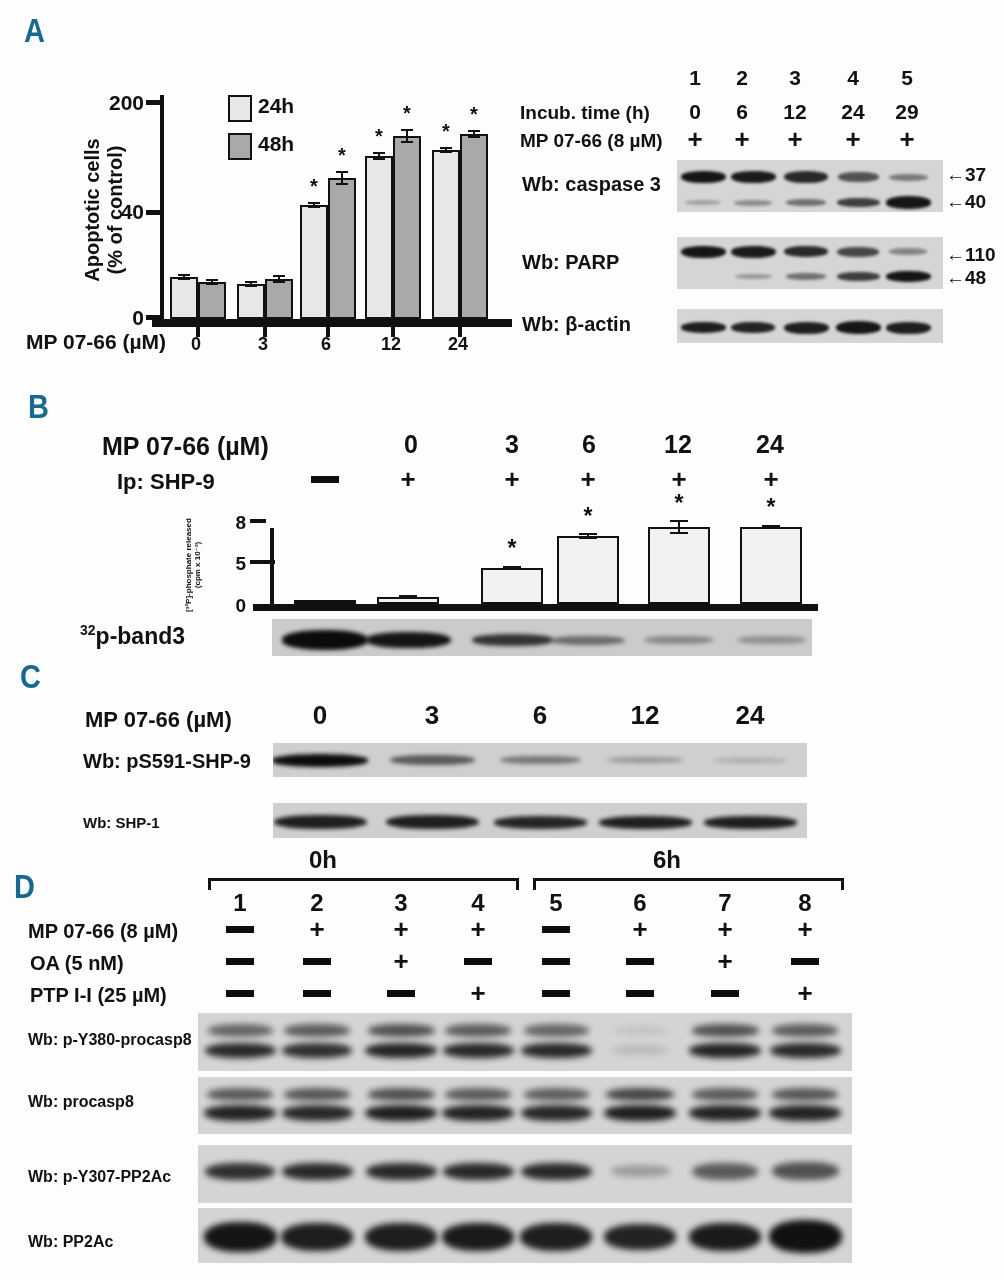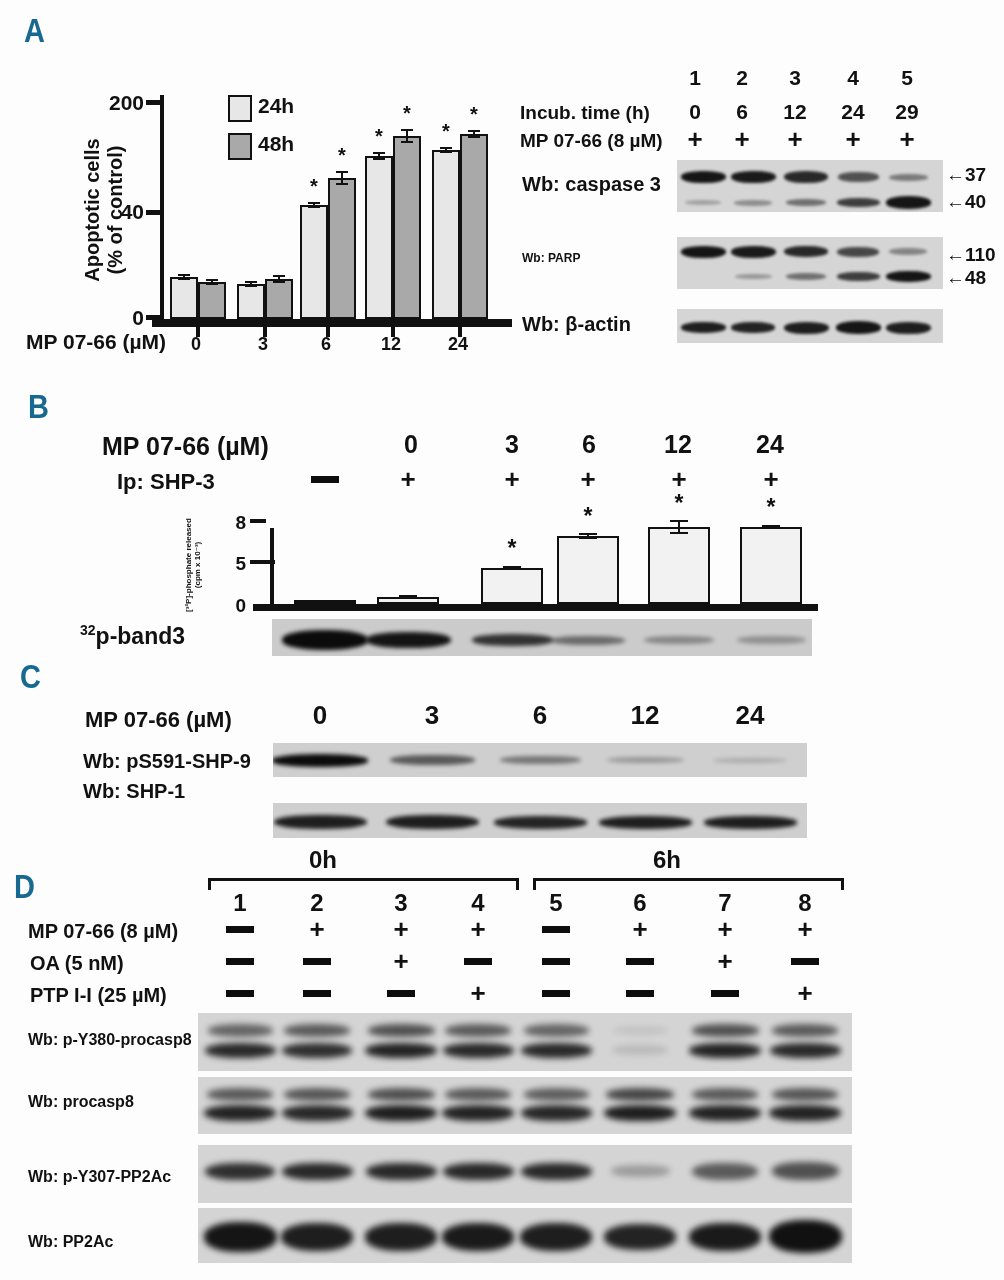--- a/index.html
+++ b/index.html
@@ -47,50 +47,50 @@
 
   <div class="abs" style="left: 228px; top: 95px; width: 20px; height: 23px; border: 2px solid rgb(17, 17, 17); background: rgb(231, 231, 231);"></div>
   <div class="abs b" style="left:258px;top:94px;font-size:21px">24h</div>
   <div class="abs" style="left: 228px; top: 133px; width: 20px; height: 23px; border: 2px solid rgb(17, 17, 17); background: rgb(169, 169, 169);"></div>
   <div class="abs b" style="left:258px;top:132px;font-size:21px">48h</div>
 
   <div class="abs b" style="left:520px;top:102px;font-size:19px">Incub. time (h)</div>
   <div class="abs b" style="left:520px;top:130px;font-size:19px">MP 07-66 (8 µM)</div>
 
   <div class="wb" style="left:522px;top:173px;font-size:20px">Wb: caspase 3</div>
-  <div class="wb" style="left:522px;top:251px;font-size:12px">Wb: PARP</div>
+  <div class="wb" style="left:522px;top:251px;font-size:20px">Wb: PARP</div>
   <div class="wb" style="left:522px;top:313px;font-size:20px">Wb: β-actin</div>
 
   <div class="abs b" style="left:946px;top:164px;font-size:19px">←37</div>
   <div class="abs b" style="left:946px;top:191px;font-size:19px">←40</div>
   <div class="abs b" style="left:946px;top:244px;font-size:19px">←110</div>
   <div class="abs b" style="left:946px;top:267px;font-size:19px">←48</div>
 
   <div class="panel-letter" style="left:28px;top:388px">B</div>
   <div class="abs b" style="left:102px;top:432px;font-size:25px">MP 07-66 (µM)</div>
-  <div class="abs b" style="left:117px;top:469px;font-size:22px">Ip: SHP-3</div>
+  <div class="abs b" style="left:117px;top:469px;font-size:22px">Ip: SHP-9</div>
 
   <div class="abs b rt" style="left:206px;top:512px;width:40px;font-size:19px">8</div>
   <div class="abs b rt" style="left:206px;top:553px;width:40px;font-size:19px">5</div>
   <div class="abs b rt" style="left:206px;top:595px;width:40px;font-size:19px">0</div>
   <div class="abs blk" style="left:250px;top:519px;width:16px;height:4px"></div>
   <div class="abs blk" style="left:250px;top:560px;width:25px;height:4px"></div>
   <div class="abs blk" style="left:270px;top:528px;width:4px;height:80px"></div>
   <div class="abs blk" style="left:253px;top:604px;width:565px;height:7px"></div>
   <div class="abs b vtext ctr" style="left:128px;top:556px;width:130px;height:18px;font-size:8px;line-height:9px">
     <div>[³²P]-phosphate released</div>
     <div>(cpm x 10⁻³)</div>
   </div>
 
   <div class="abs b" style="left:80px;top:622px;font-size:23px"><sup style="font-size:14px">32</sup><span>p-band3</span></div>
 
   <div class="panel-letter" style="left:20px;top:658px">C</div>
   <div class="abs b" style="left:85px;top:707px;font-size:22px">MP 07-66 (µM)</div>
   <div class="wb" style="left:83px;top:750px;font-size:20px">Wb: pS591-SHP-9</div>
-  <div class="wb" style="left:83px;top:780px;font-size:20px">Wb: SHP-1</div>
+  <div class="wb" style="left:83px;top:814px;font-size:15px">Wb: SHP-1</div>
 
   <div class="panel-letter" style="left:14px;top:868px">D</div>
   <div class="abs b ctr" style="left:283px;top:846px;width:80px;font-size:24px">0h</div>
   <div class="abs b ctr" style="left:627px;top:846px;width:80px;font-size:24px">6h</div>
   <div class="bracket" style="left:208px;top:878px;width:305px"></div>
   <div class="bracket" style="left:533px;top:878px;width:305px"></div>
   <div class="abs b" style="left:28px;top:920px;font-size:20px">MP 07-66 (8 µM)</div>
   <div class="abs b" style="left:30px;top:952px;font-size:20px">OA (5 nM)</div>
   <div class="abs b" style="left:30px;top:984px;font-size:20px">PTP I-I (25 µM)</div>
   <div class="wb" style="left:28px;top:1031px;font-size:16px">Wb: p-Y380-procasp8</div>

